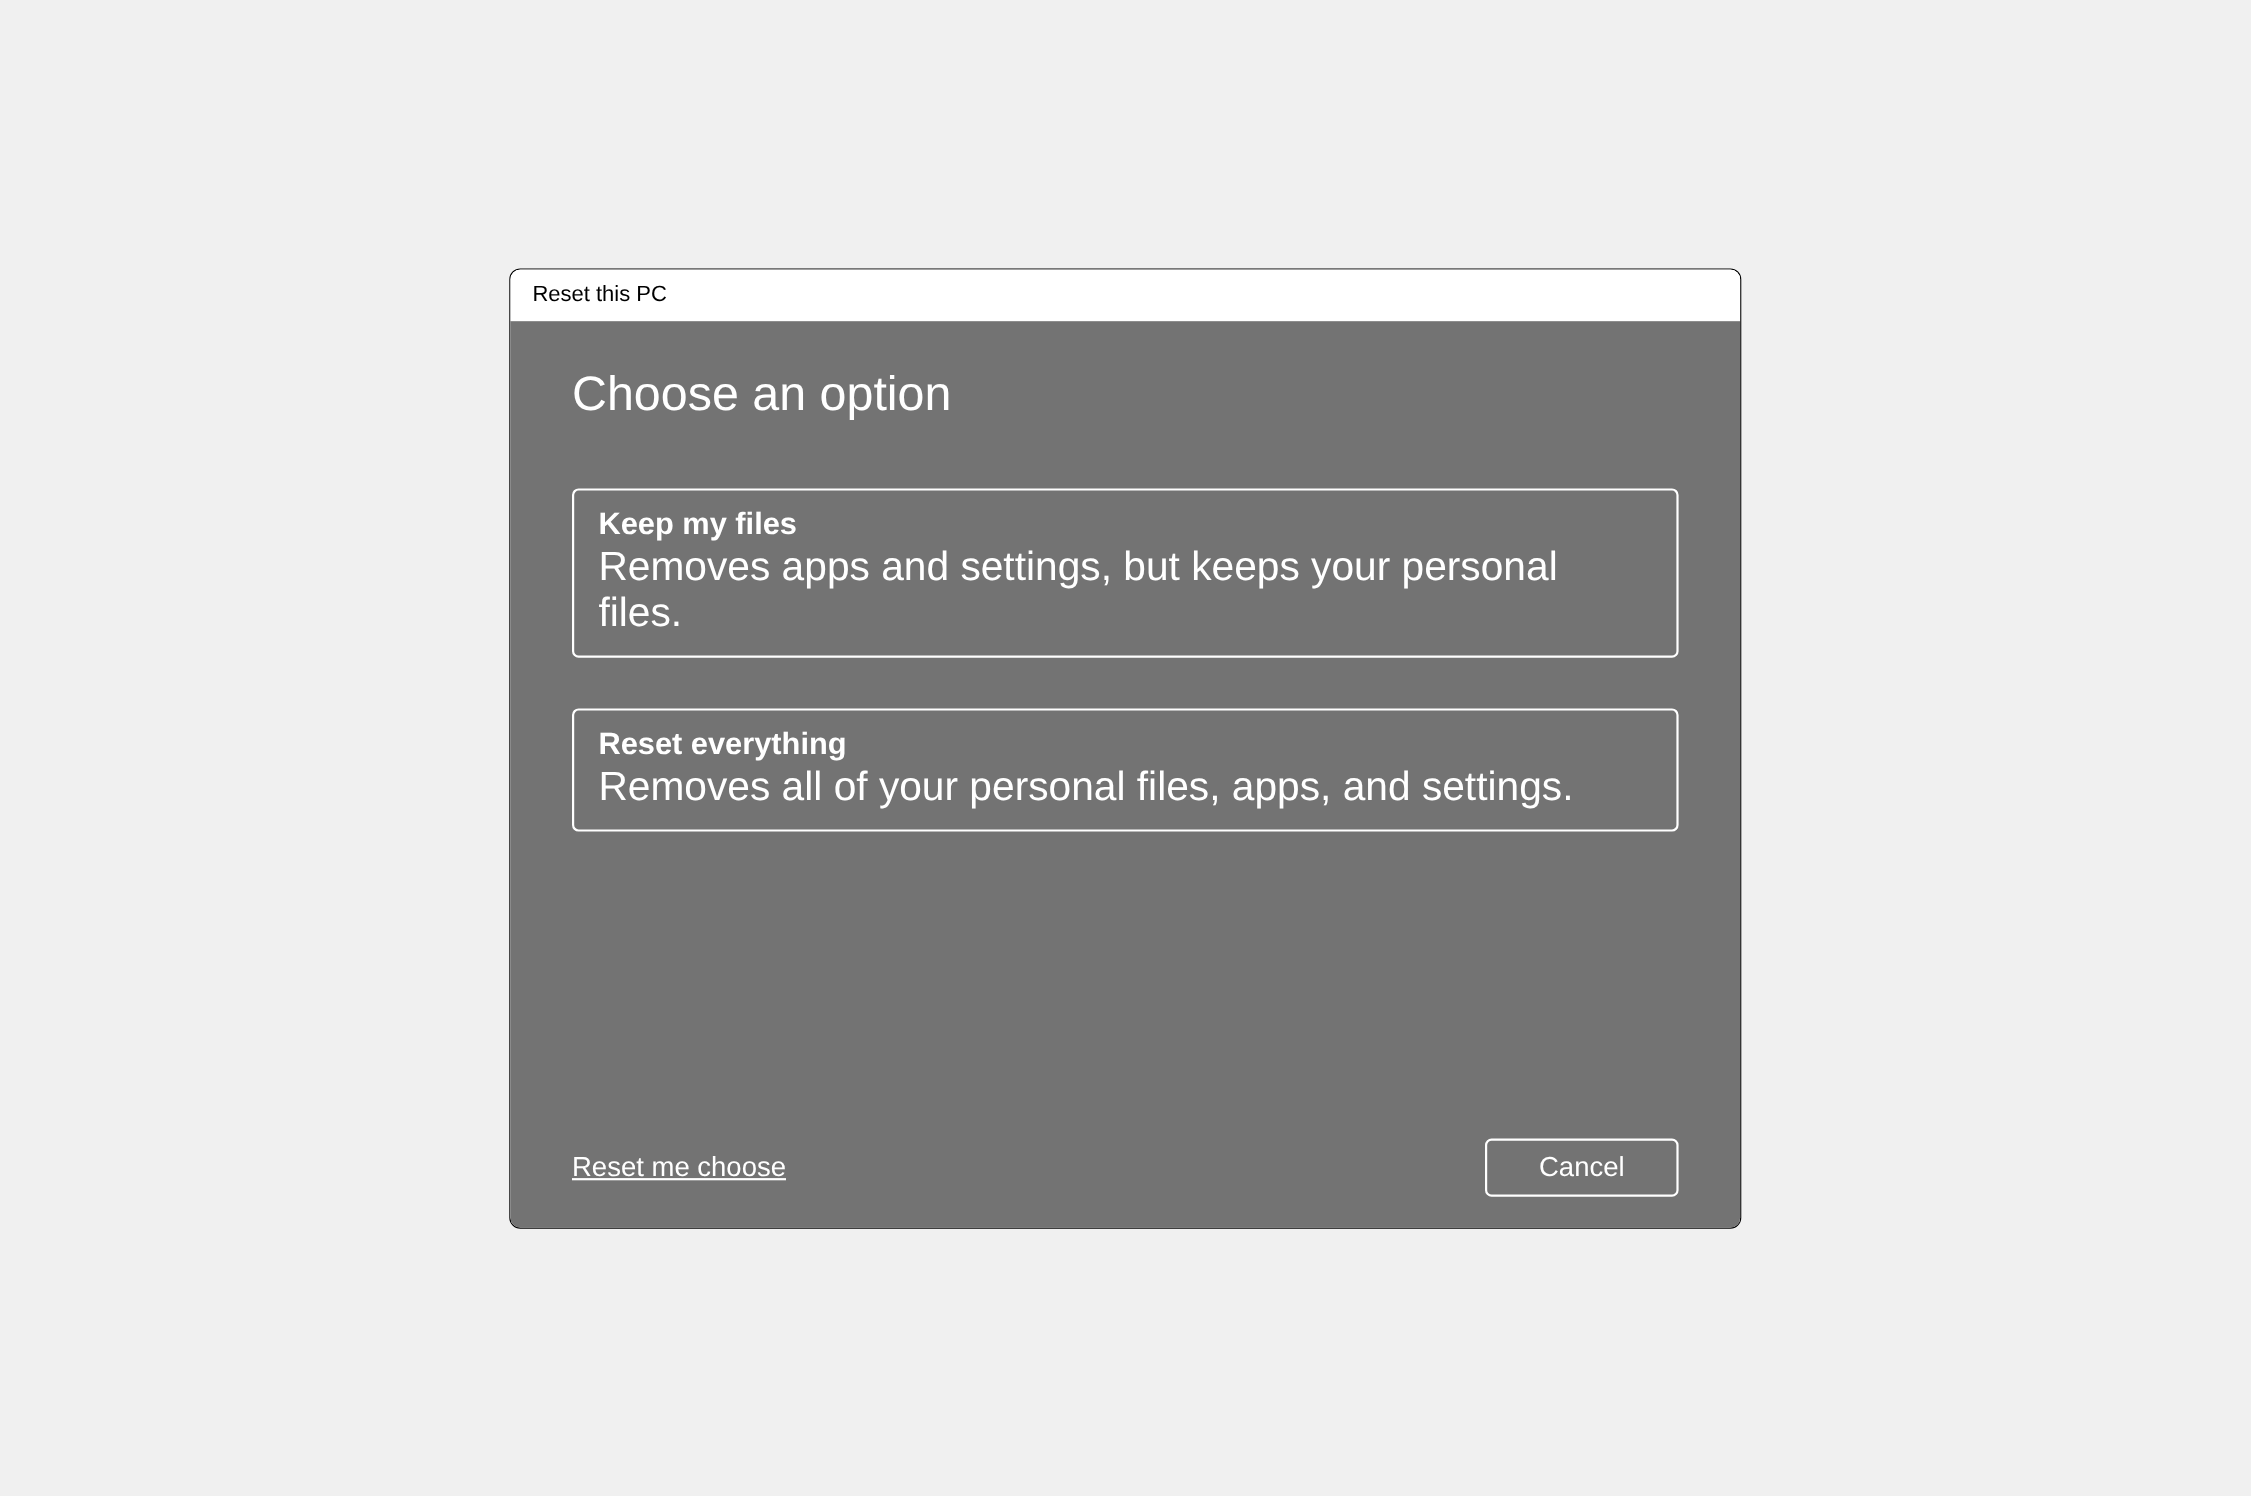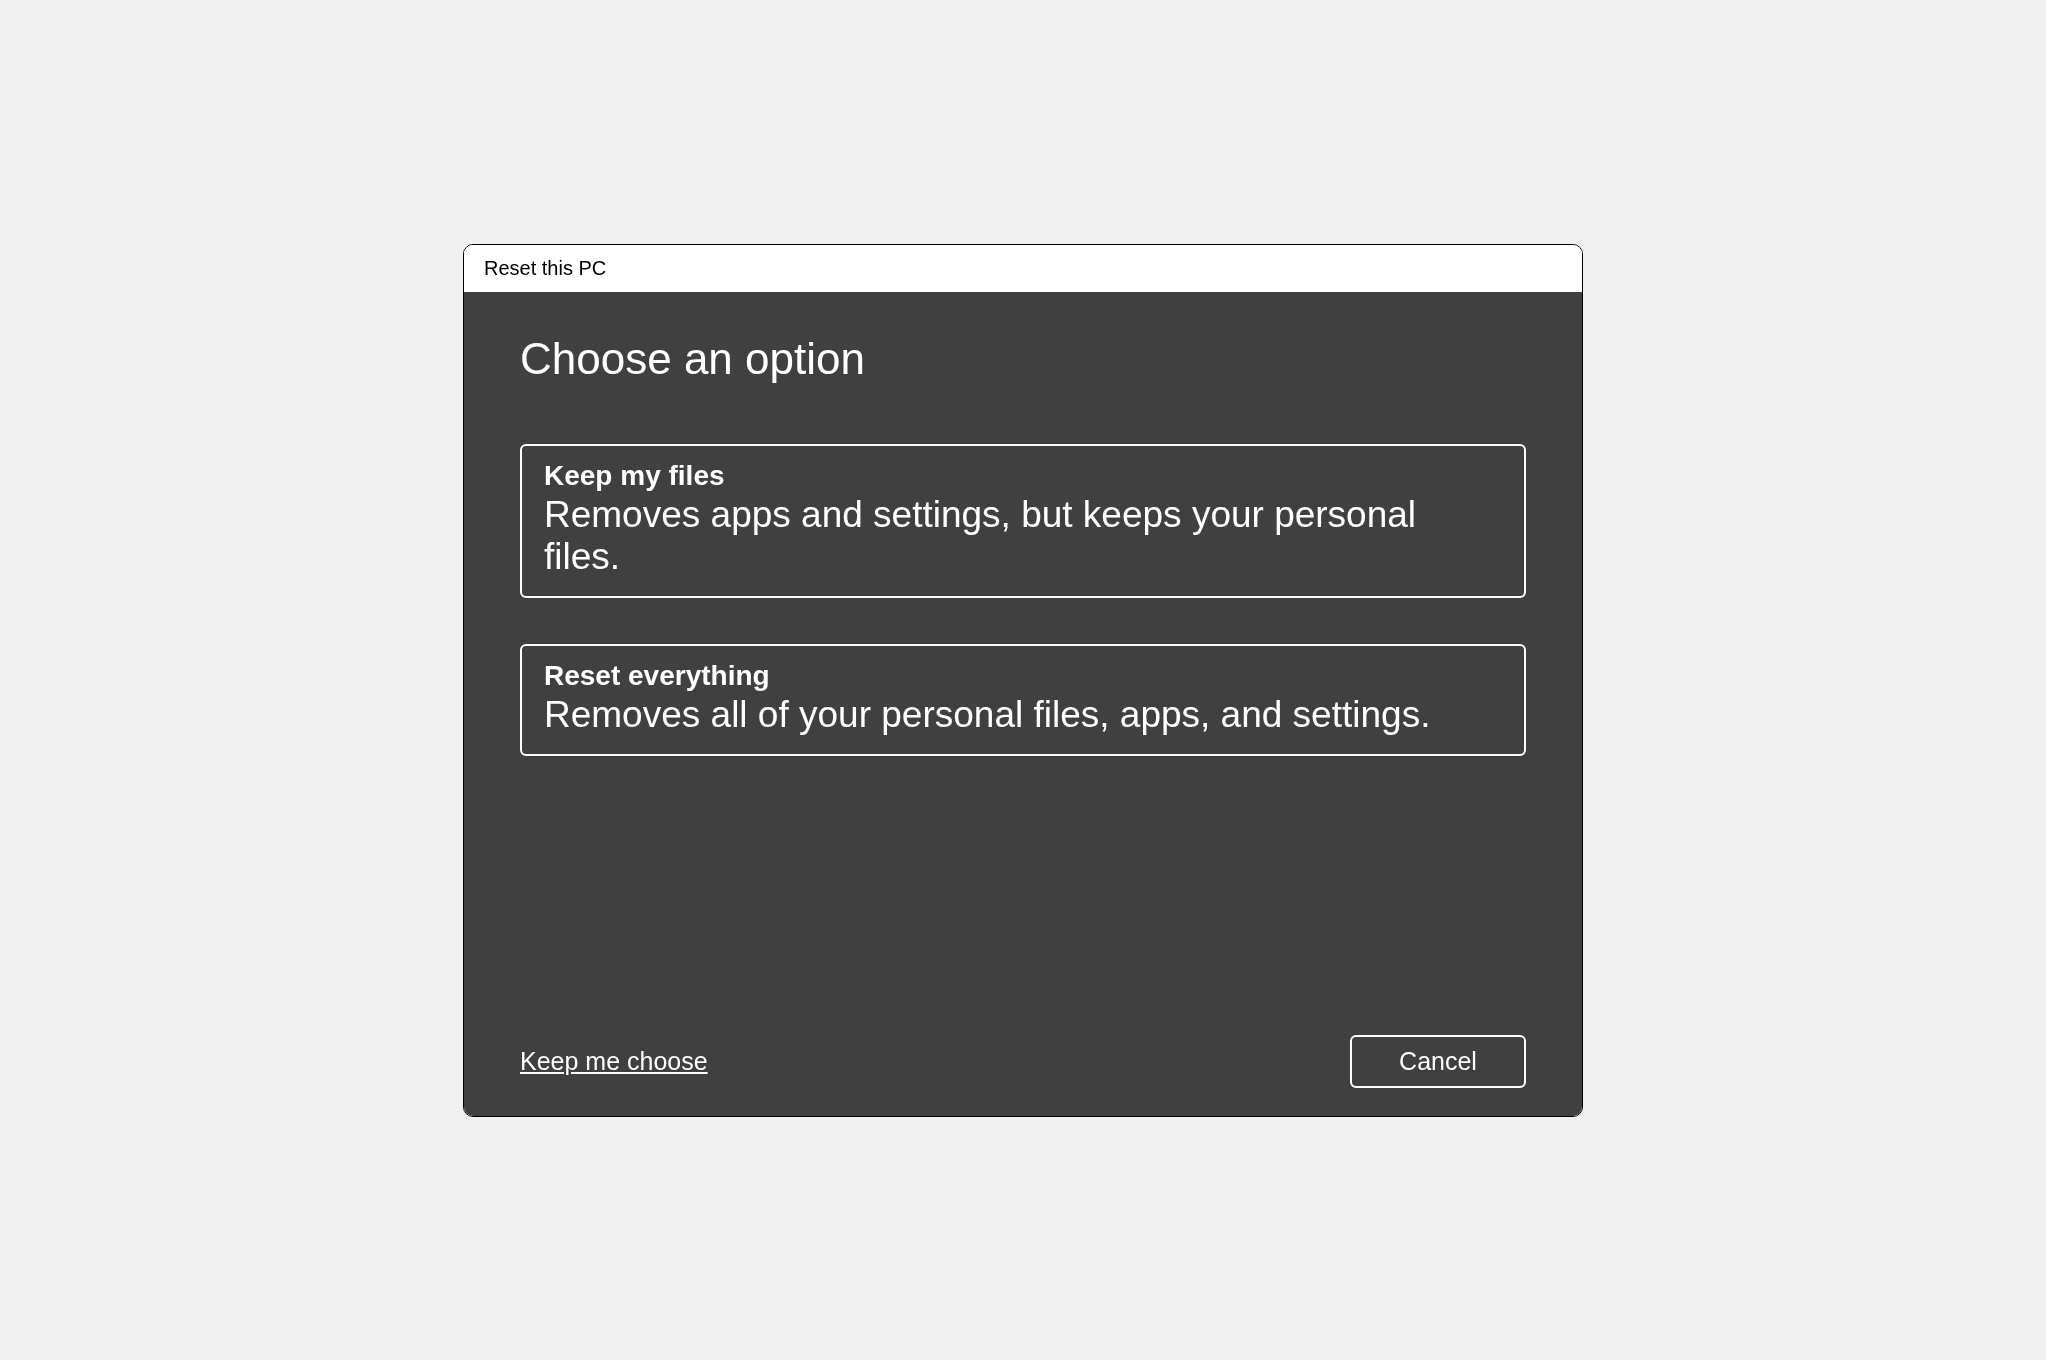--- a/index.html
+++ b/index.html
@@ -30,21 +30,21 @@
     
     .title-bar {
       background: #ffffff;
       padding: 12px 20px;
       font-size: 20px;
       color: #000000;
       font-weight: 400;
     }
     
     .content-area {
-      background: #404040;
+      background: #737373;
       flex: 1;
       padding: 42px 56px 28px 56px;
       display: flex;
       flex-direction: column;
       color: #ffffff;
     }
     
     .page-heading {
       font-size: 44px;
       font-weight: 400;
@@ -118,17 +118,17 @@
         <div class="option-description">Removes apps and settings, but keeps your personal files.</div>
       </div>
 
       <div class="option-card">
         <div class="option-title">Reset everything</div>
         <div class="option-description">Removes all of your personal files, apps, and settings.</div>
       </div>
     </div>
 
     <div class="footer">
-      <a class="help-link">Keep me choose</a>
+      <a class="help-link">Reset me choose</a>
       <button class="cancel-button">Cancel</button>
     </div>
   </div>
 </div>
 
 </body></html>

